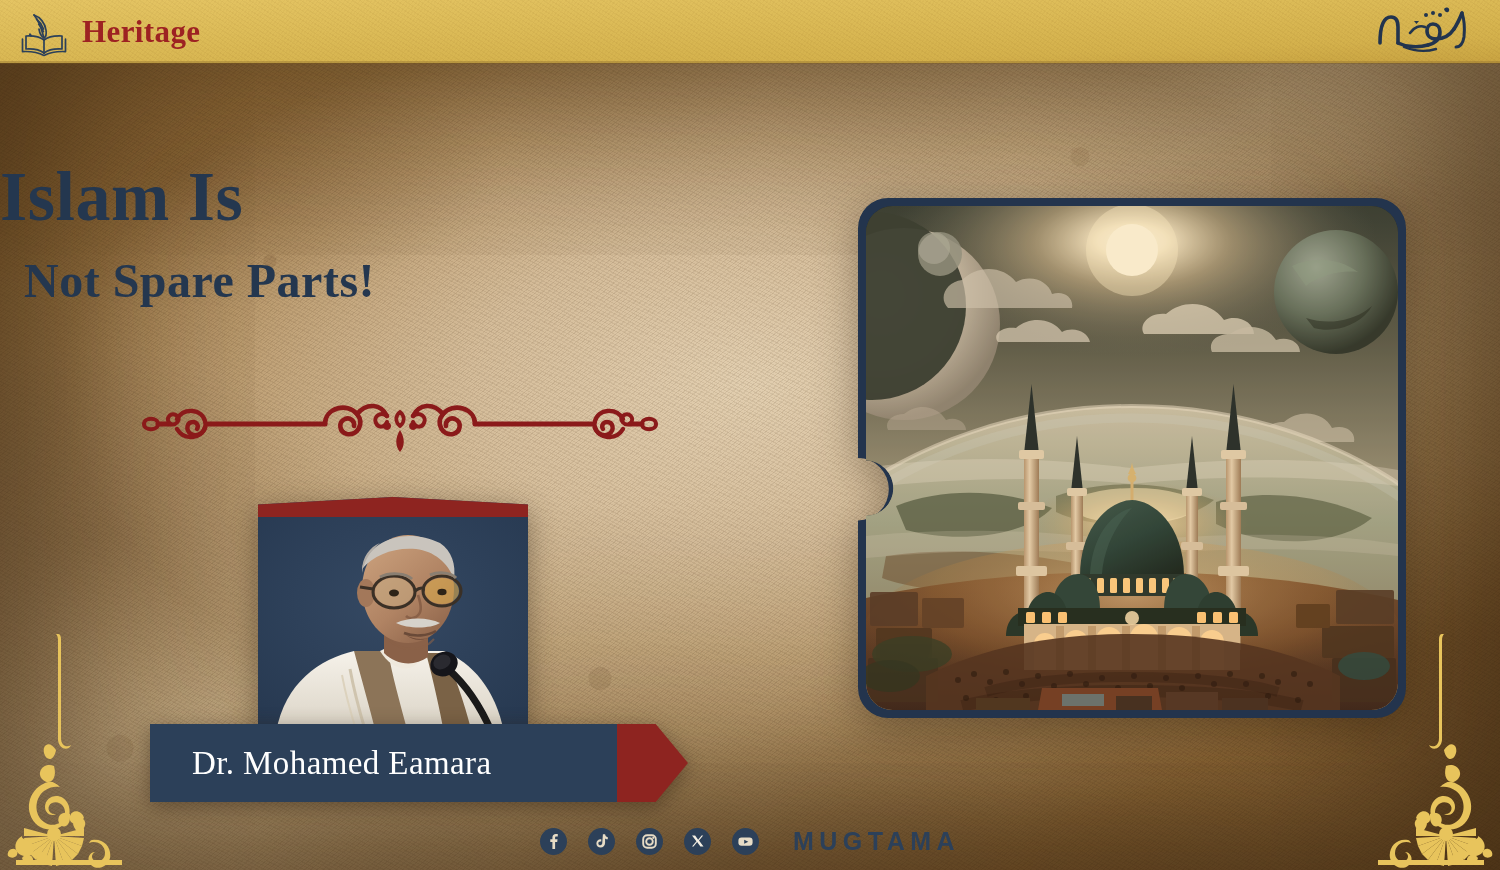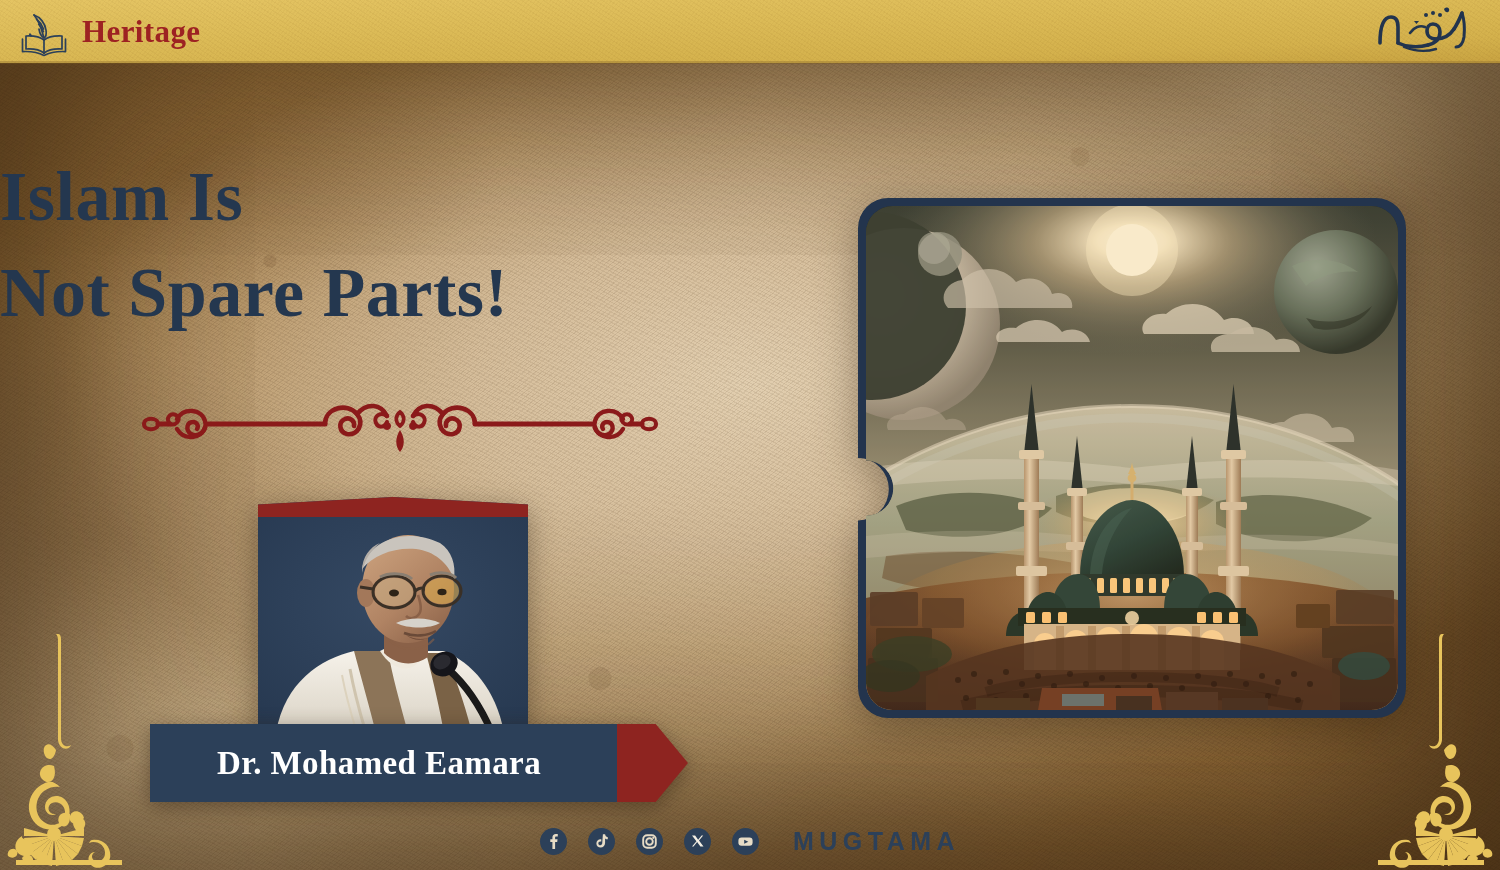--- a/index.html
+++ b/index.html
@@ -88,21 +88,21 @@
 
   
   .title-wrap {
     position:absolute; left:0; top:160px; width:800px;
     text-align:left; z-index:10;
     color:#24374f;
     font-family:"Liberation Serif", serif;
     font-weight:bold;
   }
   .title-l1 { font-size:70px; line-height:1.06; letter-spacing:.5px; }
-  .title-l2 { font-size:70px; line-height:1.06; letter-spacing:.5px; margin-top:22px; }
+  .title-l2 { font-size:48px; line-height:1.06; letter-spacing:.5px; margin-top:22px;margin-left:24px; }
 
   
   .divider { position:absolute; left:120px; top:392px; width:560px; height:64px; z-index:10; }
 
   
   .portrait {
     position:absolute; left:258px; top:497px; width:270px; height:235px;
     z-index:11;
     filter:drop-shadow(0 6px 14px rgba(40,26,10,.45));
   }
@@ -123,24 +123,24 @@
     position:absolute; left:150px; top:724px; width:535px; height:78px;
     z-index:13;
     filter:drop-shadow(0 5px 10px rgba(40,24,8,.45));
   }
   .nb-body {
     position:absolute; left:0; top:0; width:467px; height:100%;
     background:#2c4059;
     display:flex; align-items:center;
   }
   .nb-text {
-    margin-left:67px;
+    margin-left:42px;
     color:#ffffff;
     font-family:"Liberation Serif", serif;
-    font-weight:bold; font-size:33px; letter-spacing:.4px;
+    font-weight:normal; font-size:33px; letter-spacing:.4px;
     white-space:nowrap;
   }
   .nb-arrow {
     position:absolute; left:453px; top:0; width:85px; height:100%;
     background:#8e2420;
     clip-path: polygon(0% 0%, 62% 0%, 100% 50%, 62% 100%, 0% 100%);
   }
 
   
   .panel {

